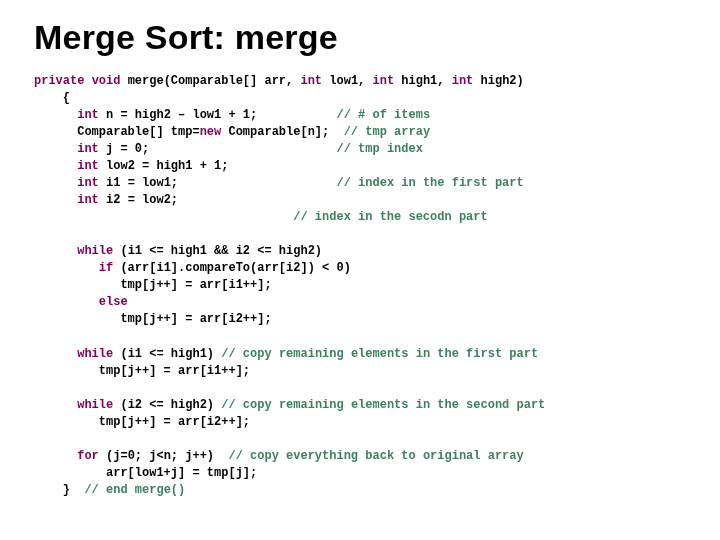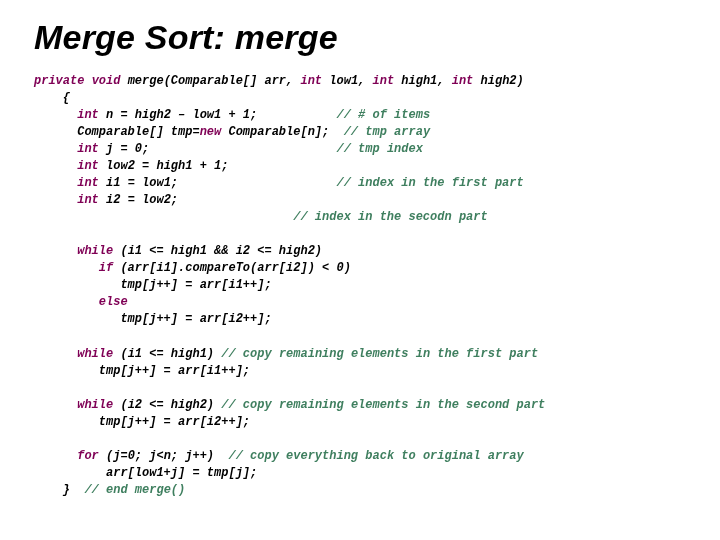--- a/index.html
+++ b/index.html
@@ -10,21 +10,20 @@
     background: #ffffff;
     font-family: "Courier New", Courier, monospace;
     overflow: hidden;
   }
   .slide {
     box-sizing: border-box;
     width: 720px;
     height: 492px;
     padding: 18px 34px 31px 34px;
     position: relative;
-    font-style: italic;
   }
   .title {
     font-family: Arial, Helvetica, sans-serif;
     font-size: 34px;
     font-weight: 700;
     color: #000;
     margin: 0 0 16px 0;
     letter-spacing: 0.2px;
   }
   pre.code {

